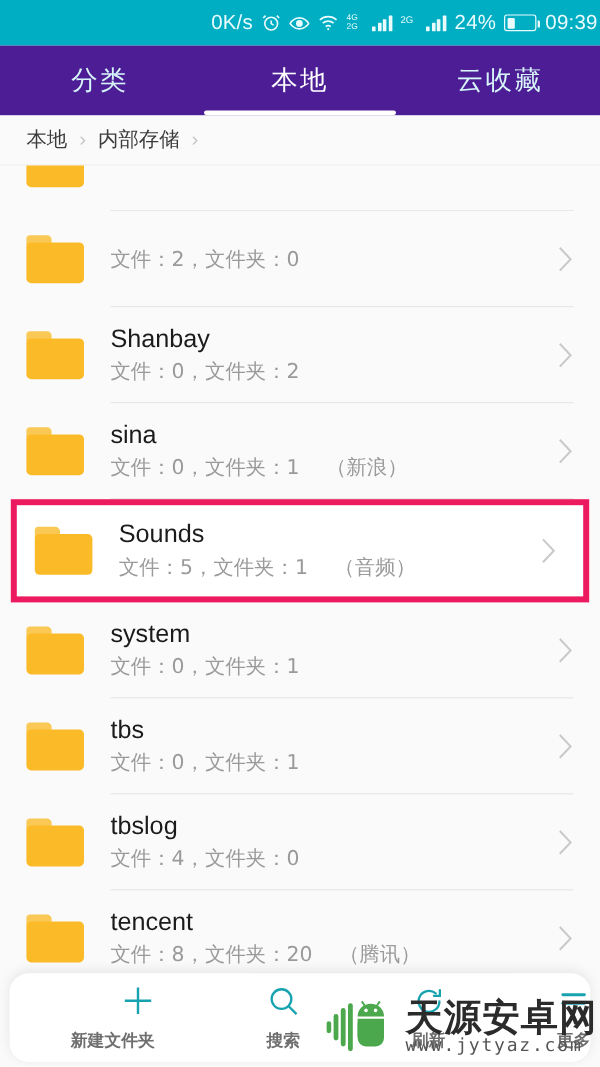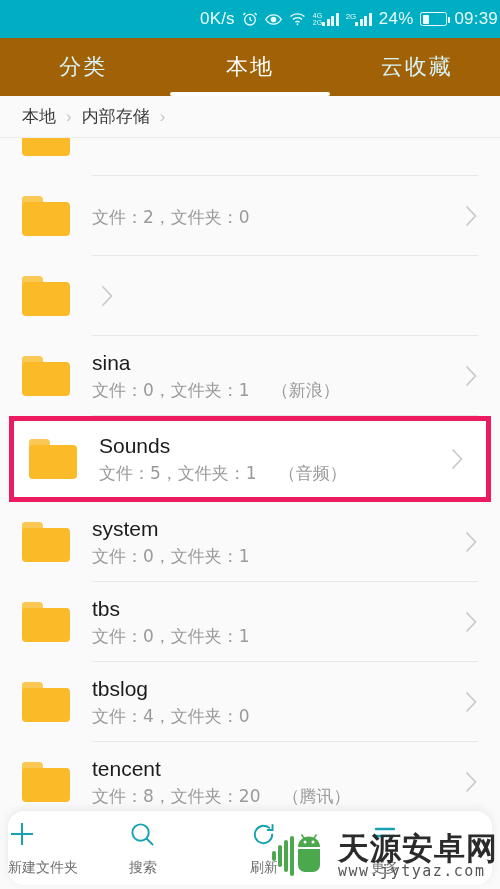--- a/index.html
+++ b/index.html
@@ -16,36 +16,36 @@
     height: 38px; background: #00AEC3;
     display: flex; align-items: center; justify-content: flex-end;
     padding-right: 2px; gap: 7px;
     color: #ffffff;
   }
   .sb-text { font-size: 17px; letter-spacing: .2px; color:#eafbfd; }
   .sb-ico { display: inline-flex; align-items: center; justify-content: center; }
   .sb-ico svg { display: block; }
   .sb-bars { display: flex; align-items: flex-end; gap: 1.5px; height: 14px; }
   .sb-bars i { width: 3px; background: #eafbfd; display: block; border-radius: .5px; }
-  .netgrp { display:flex; align-items:center; gap:0; }
+  .netgrp { display:flex; align-items:center; gap:12px; }
   .netlabels { display:flex; flex-direction:column; font-size:7px; line-height:7px; color:#eafbfd; }
   .sup2g { font-size:8px; color:#eafbfd; align-self:flex-start; margin-right:-1px;}
   .battery {
     width: 27px; height: 14px; border: 1.6px solid #eafbfd; border-radius: 2.5px;
     position: relative; display: flex; align-items: center; padding: 1.5px;
   }
   .battery::after {
     content:""; position: absolute; right: -4px; top: 4px;
     width: 2.5px; height: 6px; background: #eafbfd; border-radius: 0 1px 1px 0;
   }
   .battery i { display:block; height: 100%; background: #eafbfd; border-radius: 1px; }
 
   
   .tabbar {
-    height: 58px; background: #a16207;
+    height: 58px; background: #4c1d95;
     display: flex; align-items: center; position: relative;
   }
   .tab {
     flex: 1; text-align: center; color: #d7f4f8;
     font-size: 22px; letter-spacing: 2px;
     font-family: "DejaVu Sans", sans-serif;
   }
   .tab.active { color: #ffffff; }
   .tab-indicator {
     position: absolute; left: 170px; width: 160px; bottom: 0;
@@ -112,22 +112,22 @@
   }
 
   
   .bottombar {
     position: absolute; left: 8px; right: 8px; bottom: 4px; height: 74px;
     background: #ffffff; border-radius: 16px;
     box-shadow: 0 -2px 10px rgba(0,0,0,.08);
     display: flex; align-items: center;
   }
   .bbitem {
-    flex: 1; display: flex; flex-direction: column; align-items: flex-start;
-    justify-content: center; gap: 10px; color: #6b6b6b;
+    flex: 1; display: flex; flex-direction: column; align-items: flex-end;
+    justify-content: center; gap: 10px; color: #6b6b6b; font-weight: bold;
   }
   .bbicon { height: 30px; display: flex; align-items: center; justify-content: center; color: #17A2AF; }
   .bblabel { font-size: 14px; color: #6e6e6e; font-family: "DejaVu Sans", sans-serif; }
 
   
   .watermark {
     position: absolute; right: 2px; bottom: 8px;
     display: flex; align-items: center; gap: 8px; pointer-events: none;
   }
   .wm-logo { width: 58px; height: 50px; position: relative; }
@@ -253,20 +253,27 @@
           </svg>
       </div>
       <div class="sep"></div>
     </div>
 
     <div class="row">
       <div class="folder">
           <div class="tabtop"></div>
           <div class="body"></div>
         </div>
+      <div class="texts">
+        <div class="fname">Shanbay</div>
+        <div class="fmeta">
+          <span>文件：0，文件夹：2</span>
+          <span class="fnote"></span>
+        </div>
+      </div>
       <div class="chev">
         <svg width="13" height="22" viewBox="0 0 13 22" fill="none" stroke="#c9c9c9" stroke-width="1.7">
             <path d="M1.5 1.5L10.5 11l-9 9.5"></path>
           </svg>
       </div>
       <div class="sep"></div>
     </div>
 
     <div class="row">
       <div class="folder">

